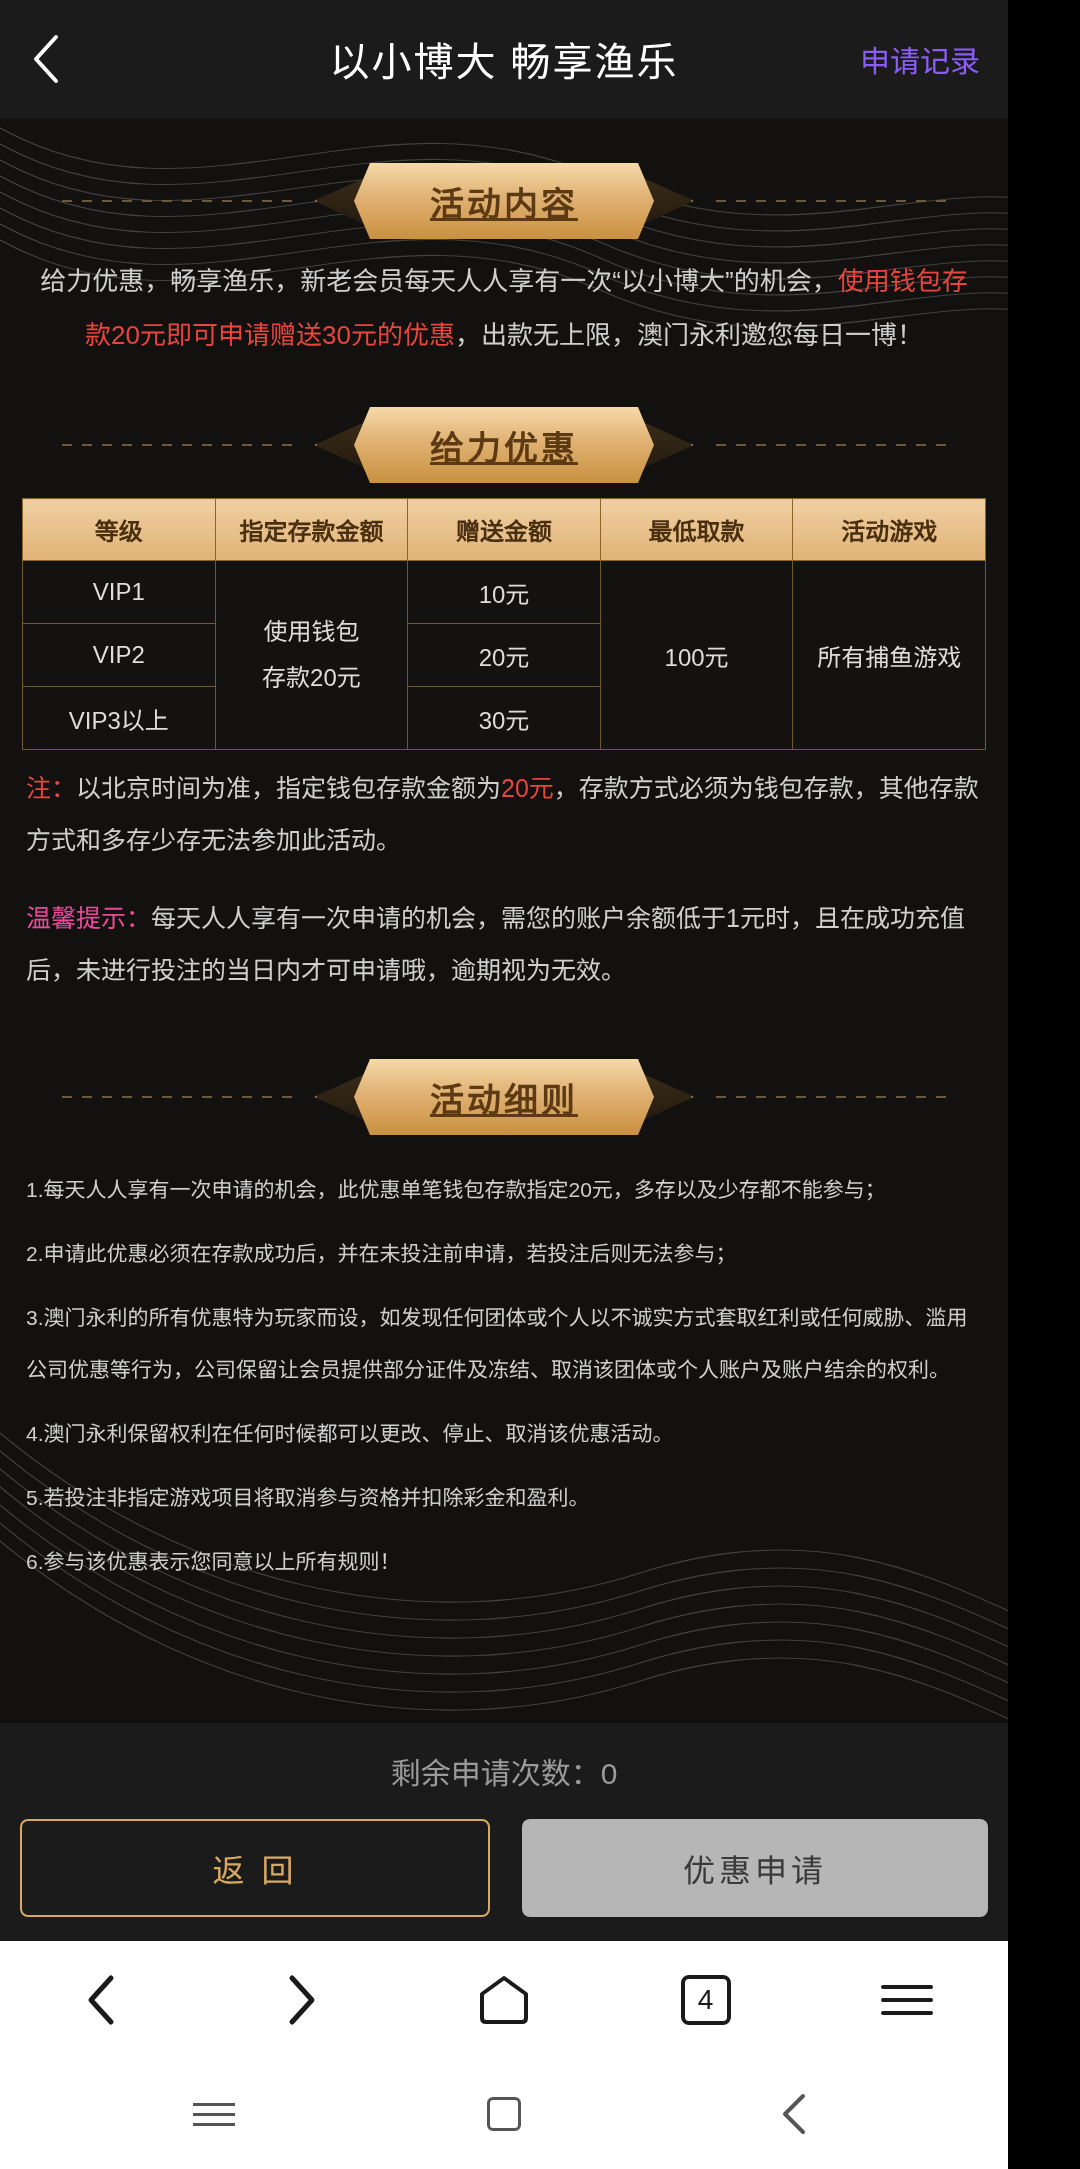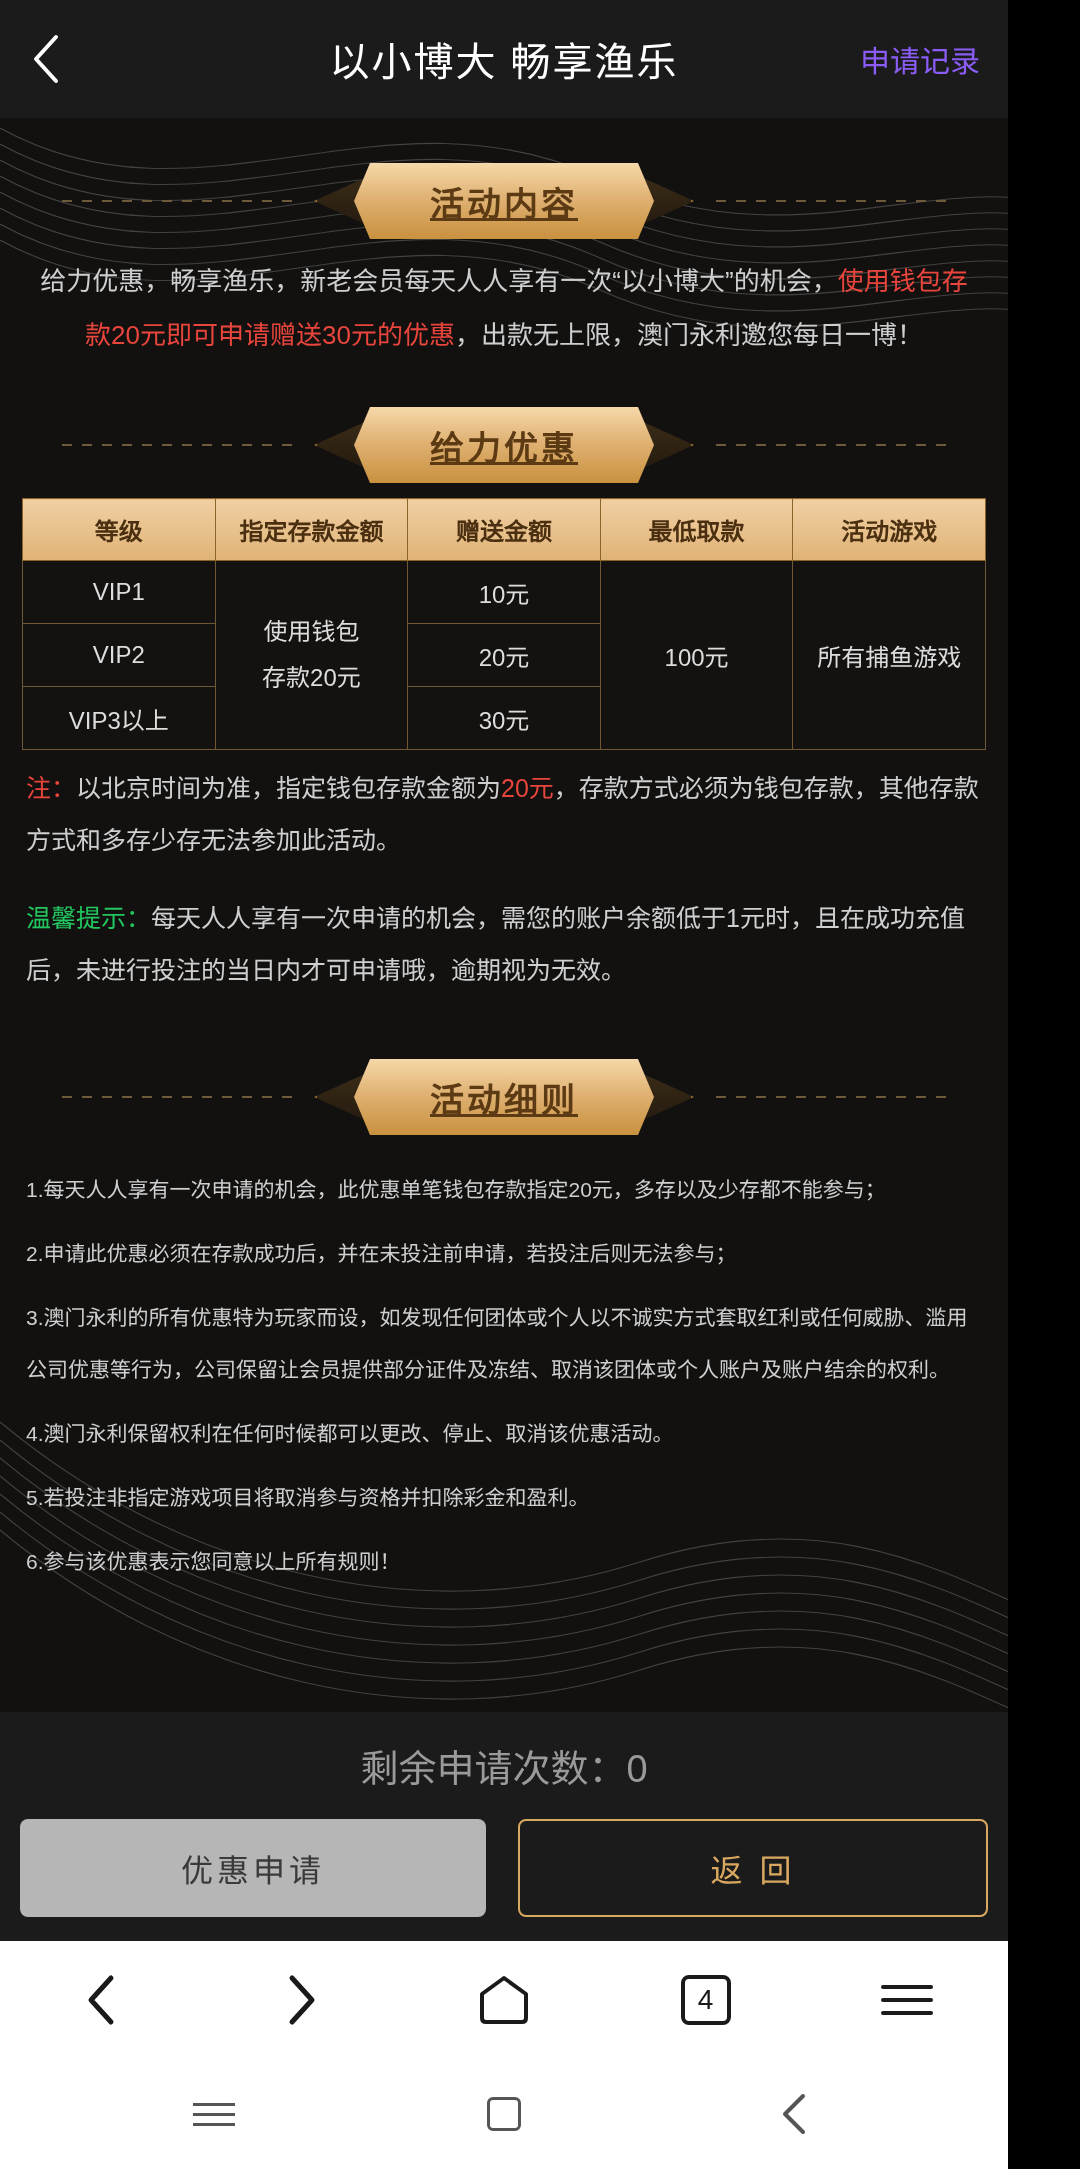--- a/index.html
+++ b/index.html
@@ -144,21 +144,21 @@
   }
   .para .hl { color: #e8453c; }
   .para-left {
     font-size: 25px;
     line-height: 52px;
     color: #cfcfcf;
     text-align: left;
     padding: 0 4px;
   }
   .note-label { color: #e8453c; }
-  .warm-label { color: #22c55e; }
+  .warm-label { color: #ec4899; }
   .red { color: #e8453c; }
 
   
   .table-wrap { margin: 6px 0 6px; }
   table.info {
     width: 100%;
     border-collapse: collapse;
     table-layout: fixed;
   }
   table.info th {
@@ -192,21 +192,21 @@
 
   
   .bottombar {
     flex: 0 0 auto;
     background: #1b1b1b;
     padding: 26px 20px 24px;
   }
   .remaining {
     text-align: center;
     color: #9a9a9a;
-    font-size: 38px;
+    font-size: 30px;
     margin-bottom: 26px;
   }
   .btn-row { display: flex; gap: 32px; }
   .btn {
     flex: 1 1 0;
     height: 98px;
     border-radius: 8px;
     display: flex;
     align-items: center;
     justify-content: center;
@@ -404,22 +404,22 @@
       </div>
 
     </div>
   </div>
 
   <div class="bottombar">
     <div class="remaining">
       <span>剩余申请次数：</span><span>0</span>
     </div>
     <div class="btn-row">
+      <div class="btn btn-back">返 回</div>
       <div class="btn btn-apply">优惠申请</div>
-      <div class="btn btn-back">返 回</div>
     </div>
   </div>
 
   <div class="browser-nav">
     <div class="nav-item">
       <svg width="40" height="56" viewBox="0 0 40 56">
         <polyline points="30,6 10,28 30,50" fill="none" stroke="#1a1a1a" stroke-width="5" stroke-linecap="round" stroke-linejoin="round"></polyline>
       </svg>
     </div>
     <div class="nav-item">

